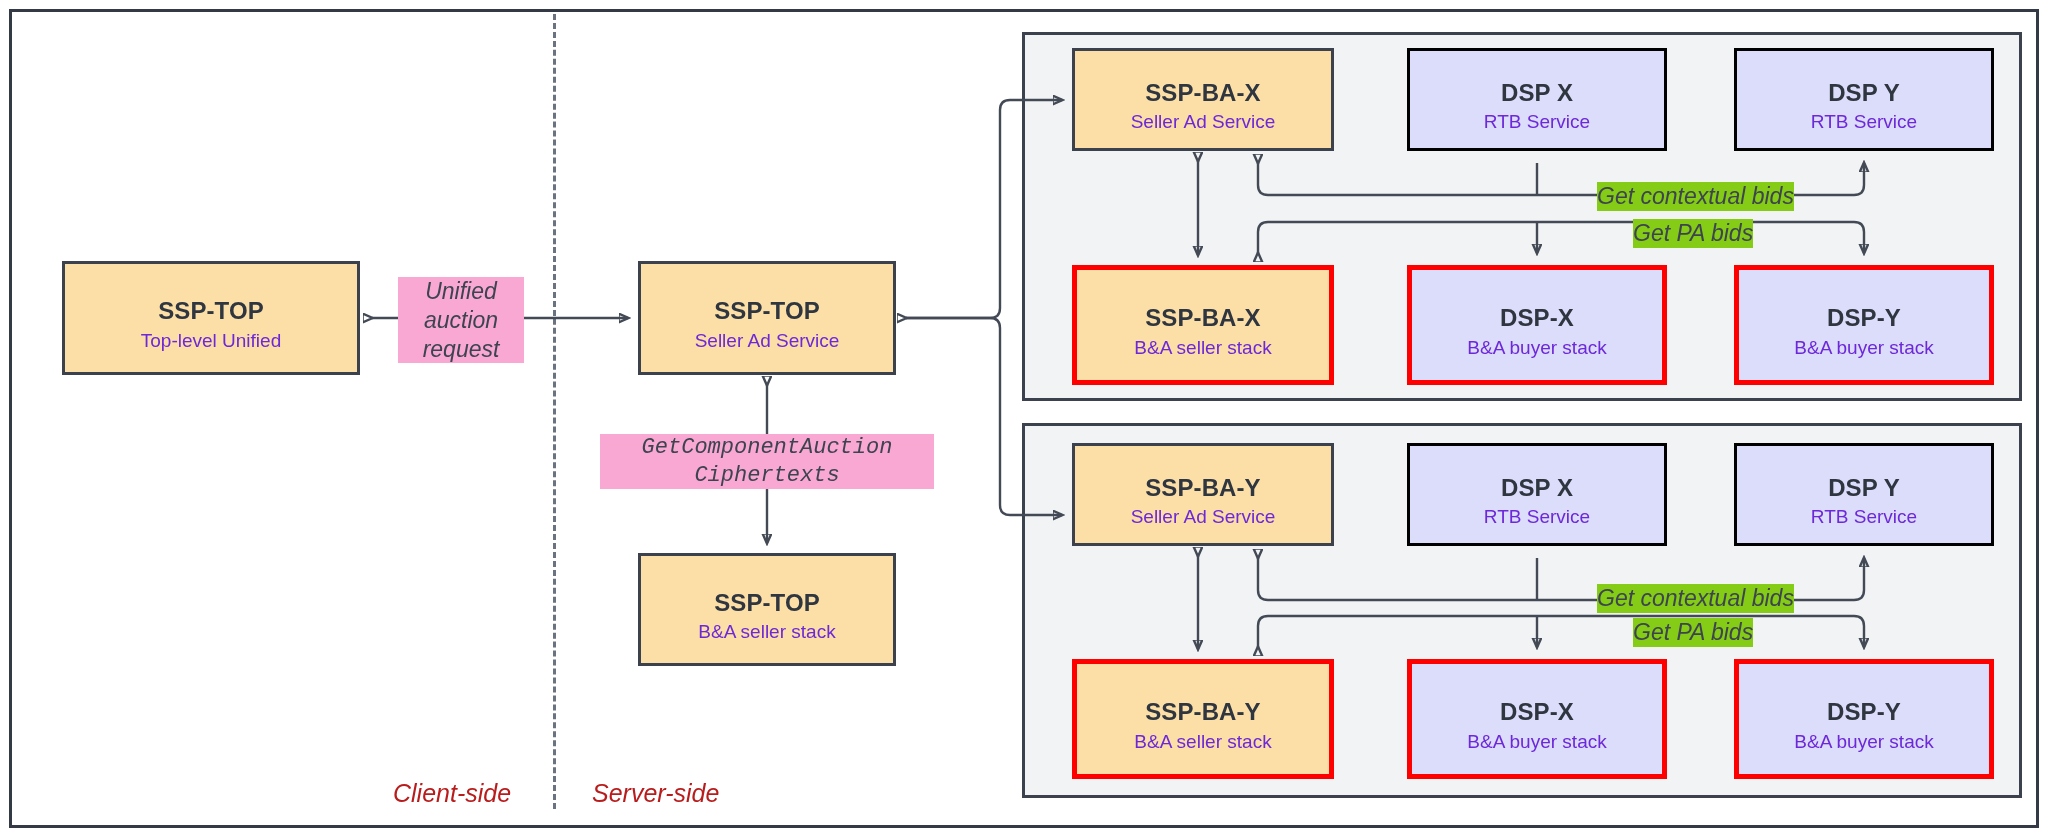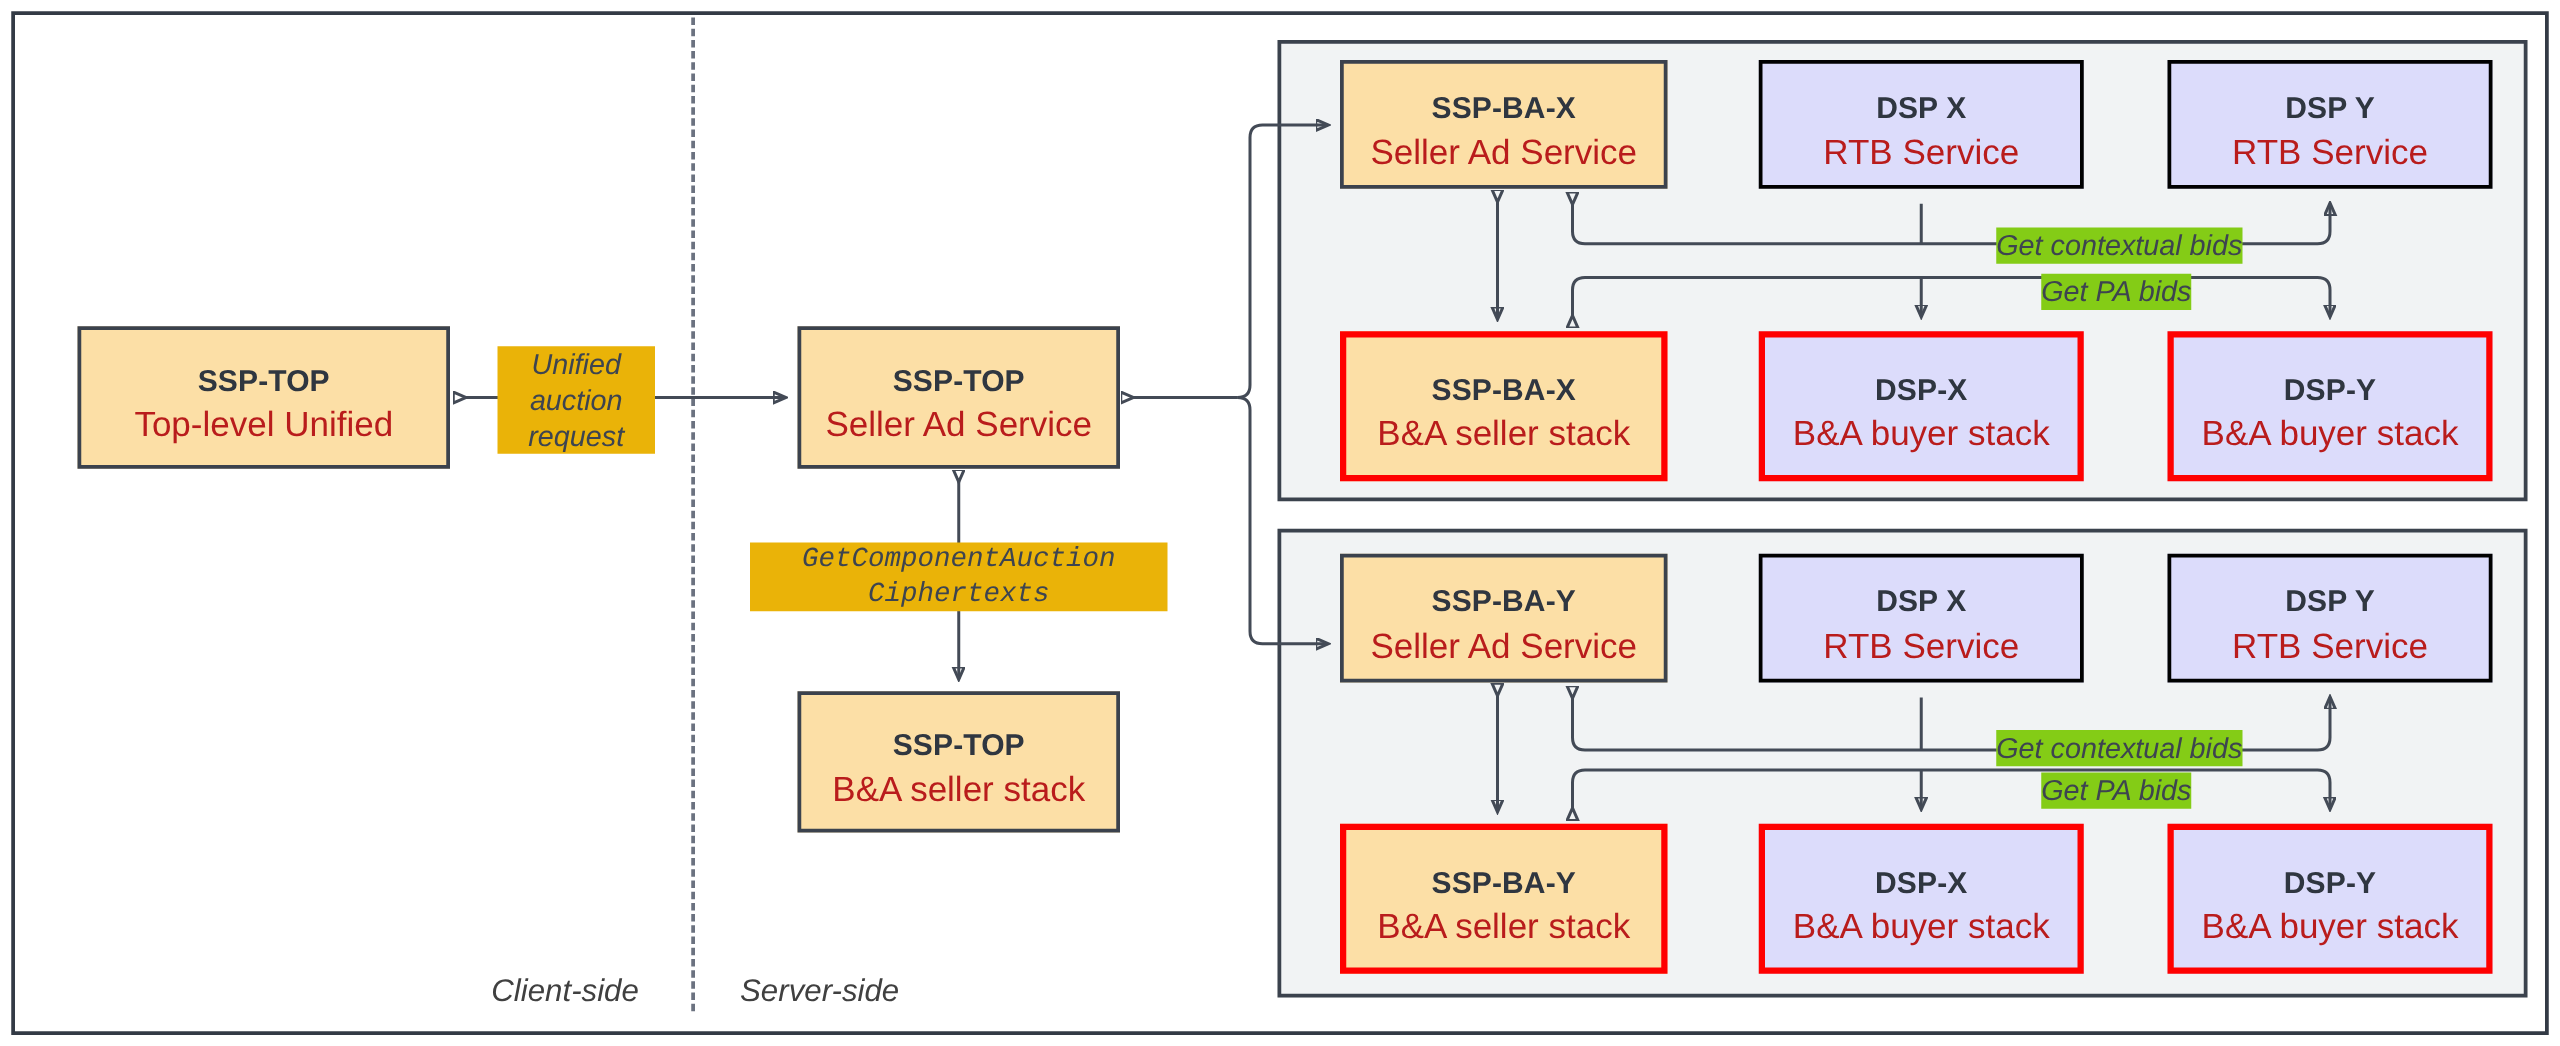--- a/index.html
+++ b/index.html
@@ -55,23 +55,23 @@
     color: #3d4450;
   }
   .node .ttl {
     font-weight: bold;
     font-size: 24px;
     color: #2f3640;
     letter-spacing: .1px;
     margin-top: 12px;
   }
   .node .sub {
-    font-size: 28px;
+    font-size: 19px;
     font-weight: normal;
-    color: #b91c1c;
+    color: #6d28d9;
     margin-top: 3px;
   }
   .seller  { background: #fcdfa6; border: 3px solid #3b424d; }
   .buyer   { background: #dcdcfb; border: 3px solid #000000; }
   .redline { border: 5px solid #ff0000; }
 
   
   #n-ssptop-client { left: 62px;   top: 261px; width: 298px; height: 114px; }
   #n-ssptop-server { left: 638px;  top: 261px; width: 258px; height: 114px; }
   #n-ssptop-ba     { left: 638px;  top: 553px; width: 258px; height: 113px; }
@@ -89,21 +89,21 @@
   #n-sspbay-ba     { left: 1072px; top: 659px; width: 262px; height: 120px; }
   #n-dspx-ba-b     { left: 1407px; top: 659px; width: 260px; height: 120px; }
   #n-dspy-ba-b     { left: 1734px; top: 659px; width: 260px; height: 120px; }
 
   
   .edge-label {
     position: absolute;
     font-style: italic;
     font-size: 23px;
     color: #3d4450;
-    background: #eab308;
+    background: #f9a8d4;
     text-align: center;
     line-height: 1.25;
     white-space: nowrap;
   }
   .edge-label.on-panel { background: #84cc16; }
   .edge-label.mono {
     font-family: "Liberation Mono", monospace;
     font-style: italic;
     white-space: pre;
     font-size: 22px;
@@ -118,21 +118,21 @@
   #lbl-ctx-top  { left: 1597px; top: 182px; }
   #lbl-pa-top   { left: 1633px; top: 219px; }
   #lbl-ctx-bot  { left: 1597px; top: 584px; }
   #lbl-pa-bot   { left: 1633px; top: 618px; }
 
   
   .side-caption {
     position: absolute;
     font-style: italic;
     font-size: 25px;
-    color: #404040;
+    color: #b91c1c;
     white-space: nowrap;
   }
   #cap-client { left: 393px; top: 779px; }
   #cap-server { left: 592px; top: 779px; }
 
   
   #wires {
     position: absolute;
     left: 0; top: 0;
     width: 2048px; height: 837px;

